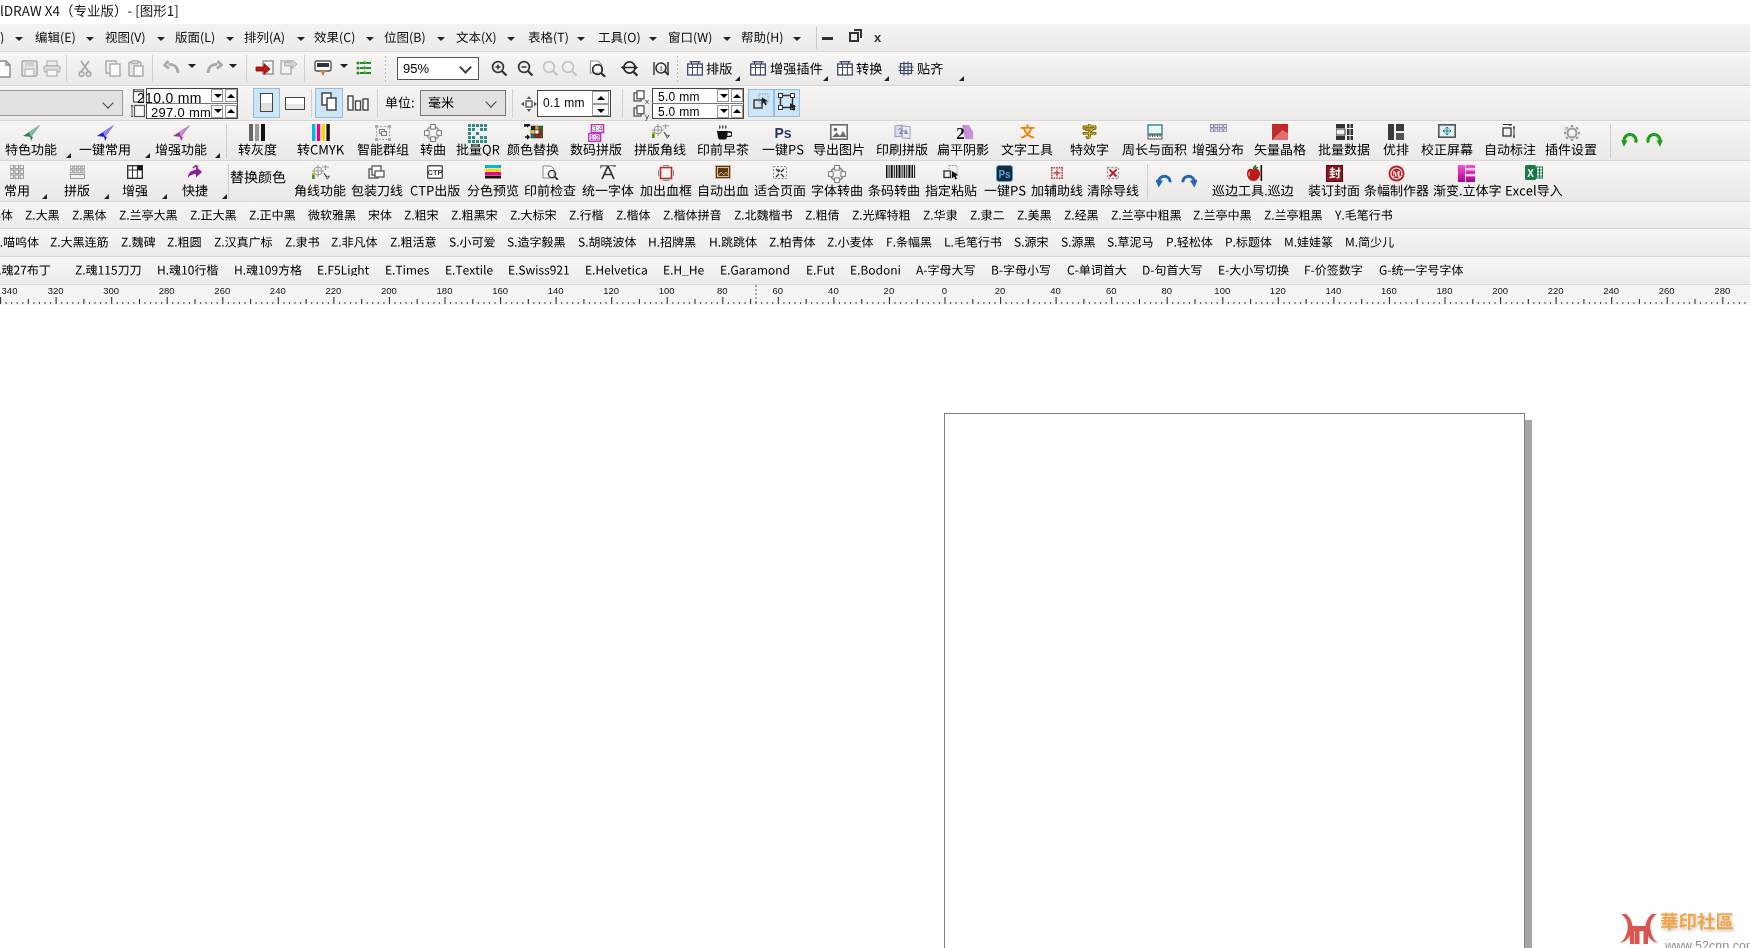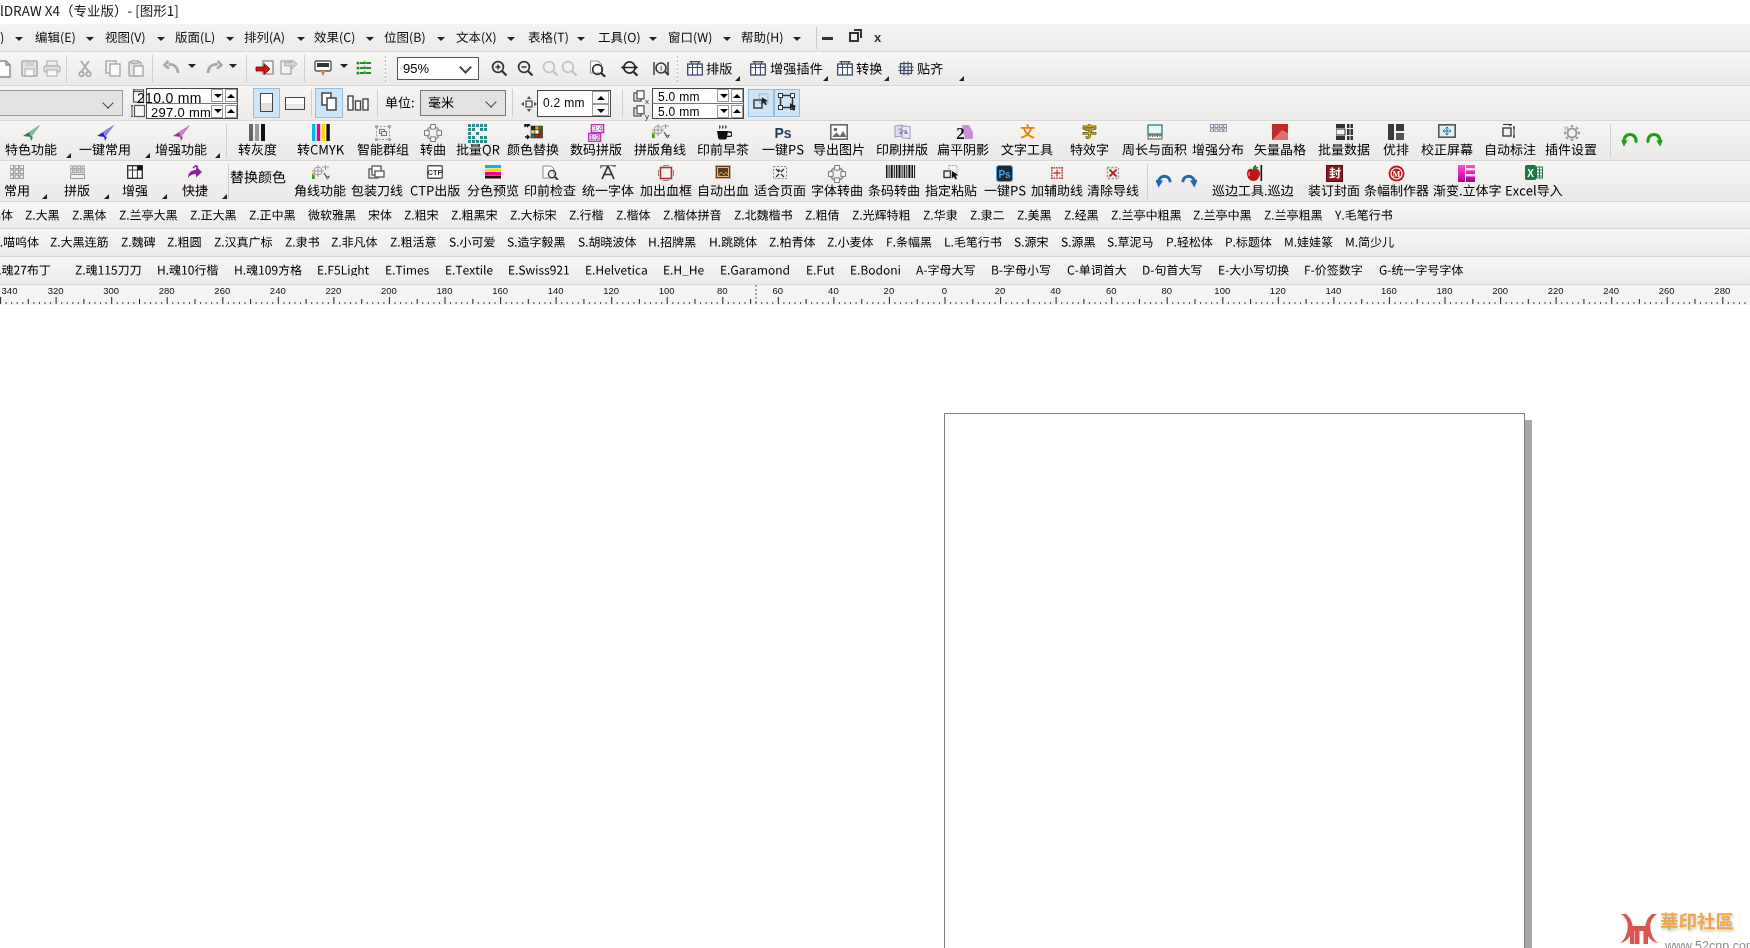--- a/index.html
+++ b/index.html
@@ -736,21 +736,21 @@
     </span>
     <span class="abs" style="left:487px;top:12px;width:8px;height:8px;border-left:1.8px solid #444;border-bottom:1.8px solid #444;transform:rotate(-45deg)"></span>
     <span class="abs" style="left:512px;top:3px;width:1px;height:28px;background:#d0cfce"></span>
     <span class="abs" style="left:521px;top:10px">
       <svg width="16" height="16" viewBox="0 0 16 16">
         <rect x="5" y="5" width="6" height="6" fill="none" stroke="#555" stroke-width="1.3"></rect>
         <path d="M8 0 l-2.2 3 h4.4 z M8 16 l-2.2 -3 h4.4 z M0 8 l3 -2.2 v4.4 z M16 8 l-3 -2.2 v4.4 z" fill="#555"></path>
       </svg>
     </span>
     <span class="abs" style="left:537px;top:4px;width:74px;height:27px;background:#fff;border:1px solid #444"></span>
-    <span class="abs" style="left:543px;top:10px;font-size:12px;color:#000;letter-spacing:0.3px">0.2 mm</span>
+    <span class="abs" style="left:543px;top:10px;font-size:12px;color:#000;letter-spacing:0.3px">0.1 mm</span>
     <span class="abs" style="left:592px;top:5px;width:17px;height:12.5px;background:#fcfcfc;border:1px solid #999"></span>
     <span class="abs" style="left:592px;top:18px;width:17px;height:12px;background:#fcfcfc;border:1px solid #999"></span>
     <span class="caret" style="left:597px;top:9.5px;border-top-color:#000;transform:rotate(180deg)"></span>
     <span class="caret" style="left:597px;top:22.5px;border-top-color:#000"></span>
     <span class="abs" style="left:622px;top:3px;width:1px;height:28px;background:#d0cfce"></span>
     <span class="abs" style="left:633px;top:3.5px">
       <svg width="14" height="13" viewBox="0 0 14 13">
         <rect x="1" y="3" width="7" height="8" fill="none" stroke="#555" stroke-width="1.3"></rect>
         <rect x="4" y="0.8" width="7" height="8" fill="#fff" stroke="#555" stroke-width="1.3"></rect>
       </svg>

